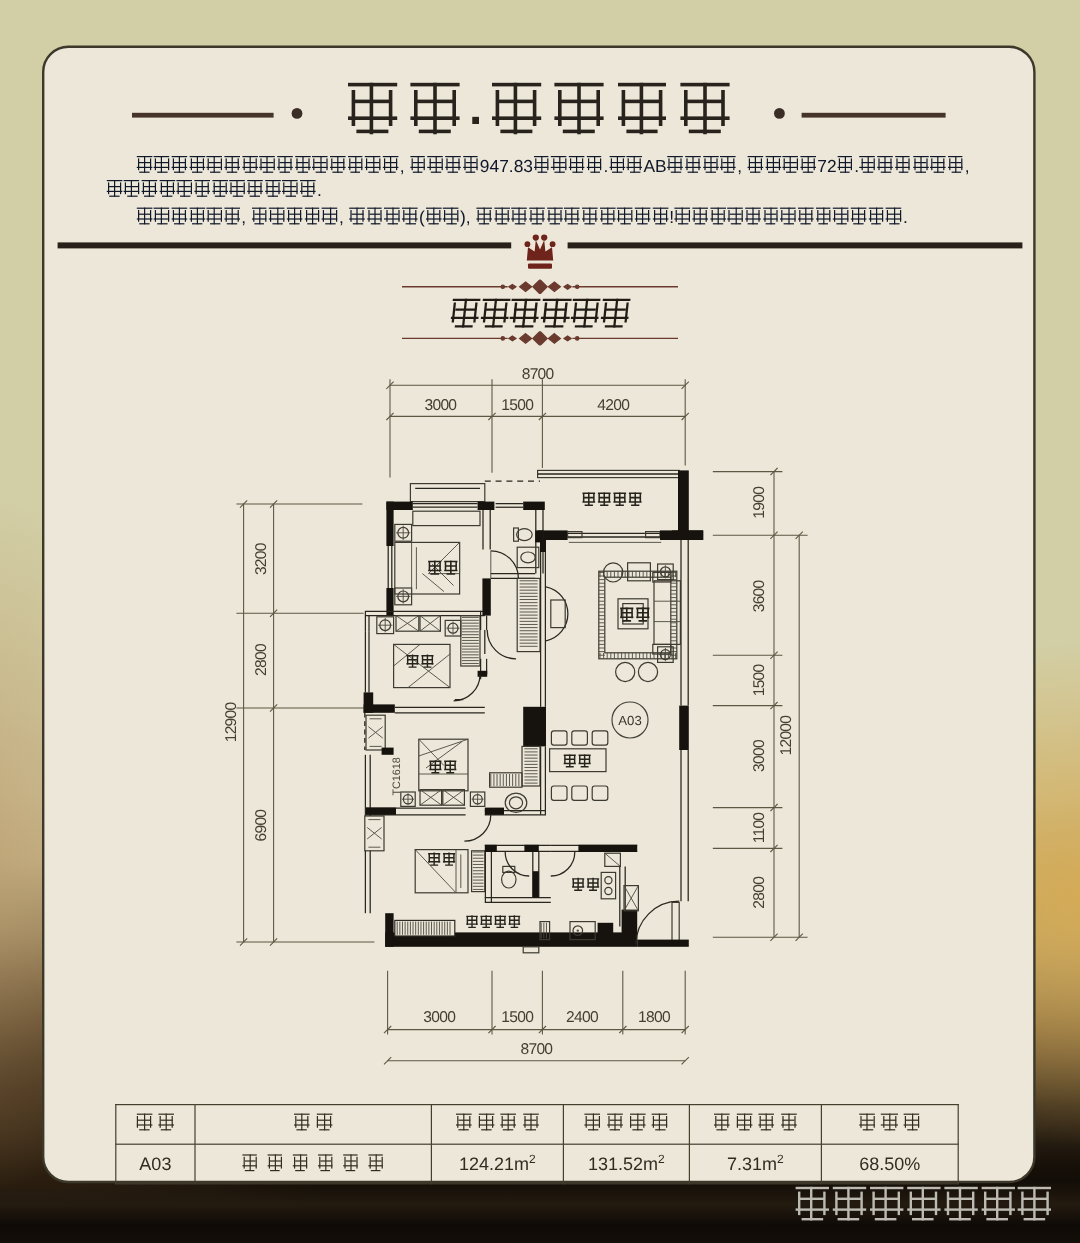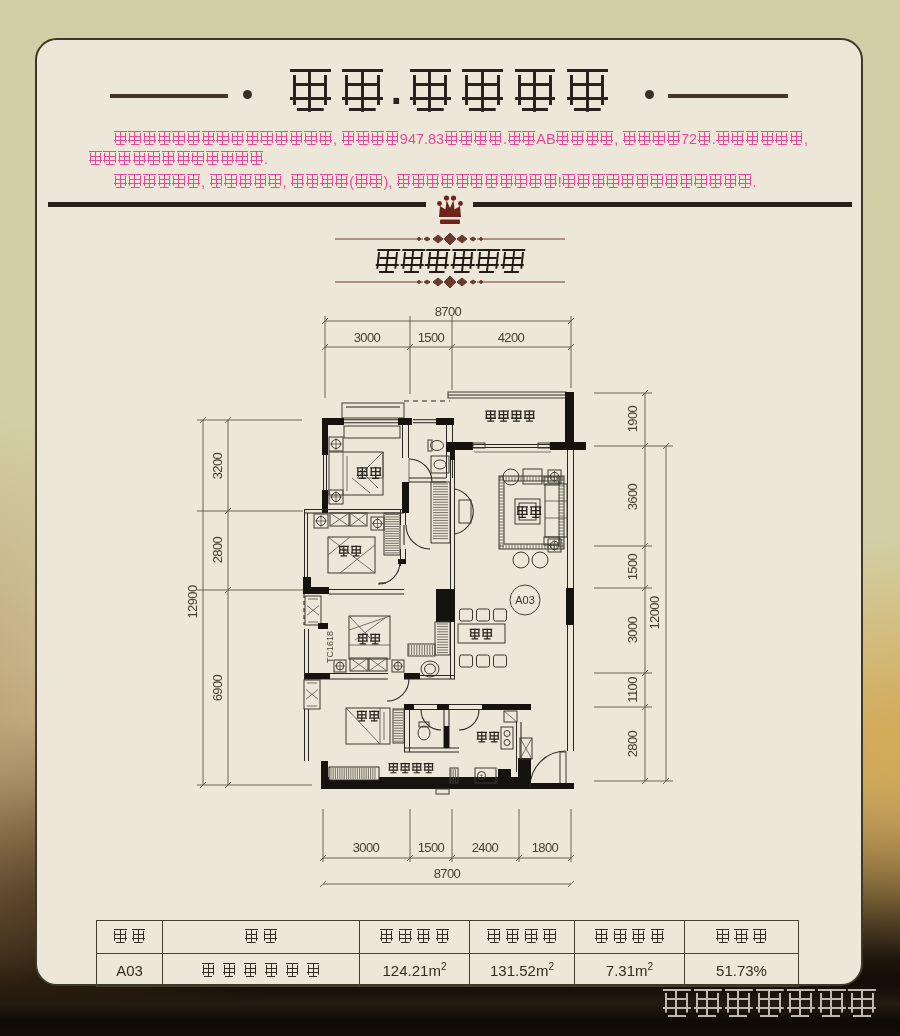--- a/index.html
+++ b/index.html
@@ -22,21 +22,21 @@
 background:linear-gradient(180deg,rgba(46,35,20,0) 0%,#241b10 38%,#0e0a06 72%,#130e08 100%)}
 #card{position:absolute;left:35px;top:38px;width:828px;height:948px;background:#ece7d8;
 border:2.5px solid #3c392b;border-radius:22px}
 #titleRow{position:absolute;top:60px;left:0;width:900px;height:60px}
 .tl{position:absolute;top:34px;height:3.5px;background:#46342b}
 .dot{position:absolute;top:30px;width:9px;height:9px;border-radius:50%;background:#3a2e26}
 #titleTx{position:absolute;left:284px;top:9px;width:345px;font-size:46px;color:#28231d;
 letter-spacing:0;display:flex;align-items:center}
 #titleTx .zh{width:.93em;height:.93em;margin:0 .105em}
 .per{font-weight:bold;font-size:40px;line-height:20px;margin:0 2px}
-.para{position:absolute;font-size:15px;color:#ec4899;letter-spacing:.4px;white-space:nowrap}
+.para{position:absolute;font-size:15px;color:#0f172a;letter-spacing:.4px;white-space:nowrap}
 .para .zh{margin:0 .03em}
 .pn{font-size:14.5px;letter-spacing:0}
 .pn:after{content:''}
 #sep1{position:absolute;top:202px;left:48px;width:378px;height:4.5px;background:#292119}
 #sep2{position:absolute;top:202px;left:473px;width:379px;height:4.5px;background:#292119}
 #crown{position:absolute;top:193px;left:430px}
 .orn{position:absolute;left:335px}
 #subt{position:absolute;top:247px;left:0;width:900px;text-align:center;font-size:26px;color:#201c15;
 transform:skewX(-6deg)}
 #subt .zh{width:.93em;height:.93em;margin:0 .018em}
@@ -478,16 +478,16 @@
         <td style="width:105px"><i class="zh"></i><i class="zh"></i><i class="zh"></i><i class="zh"></i></td>
         <td style="width:110px"><i class="zh"></i><i class="zh"></i><i class="zh"></i><i class="zh"></i></td>
         <td style="width:114px"><i class="zh"></i><i class="zh"></i><i class="zh"></i></td>
       </tr>
       <tr class="r">
         <td>A03</td>
         <td><i class="zh"></i><i class="zh"></i><i class="zh"></i><i class="zh"></i><i class="zh"></i><i class="zh"></i></td>
         <td>124.21m<sup>2</sup></td>
         <td>131.52m<sup>2</sup></td>
         <td>7.31m<sup>2</sup></td>
-        <td>51.73%</td>
+        <td>68.50%</td>
       </tr>
     </tbody>
   </table>
 <div id="wm"><i class="zh"></i><i class="zh"></i><i class="zh"></i><i class="zh"></i><i class="zh"></i><i class="zh"></i><i class="zh"></i></div>
 </body></html>

